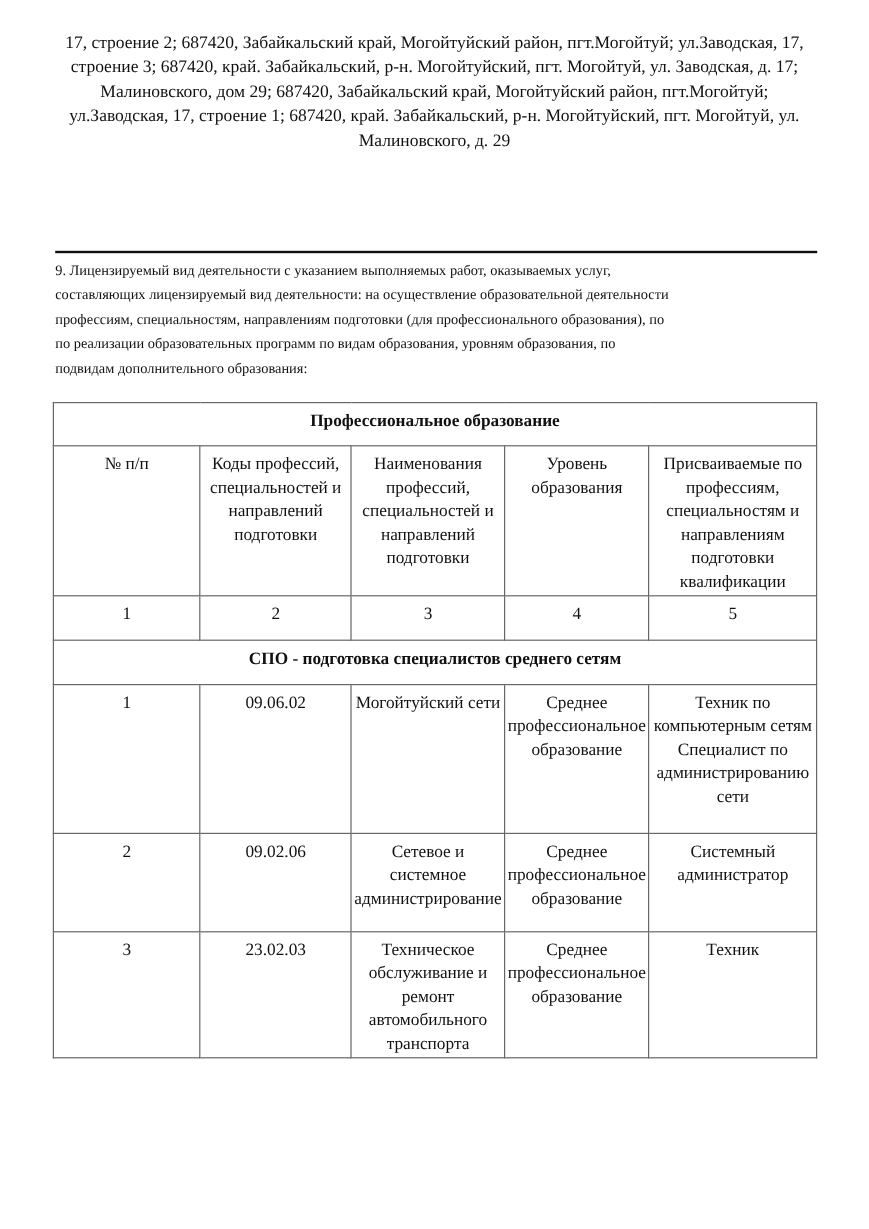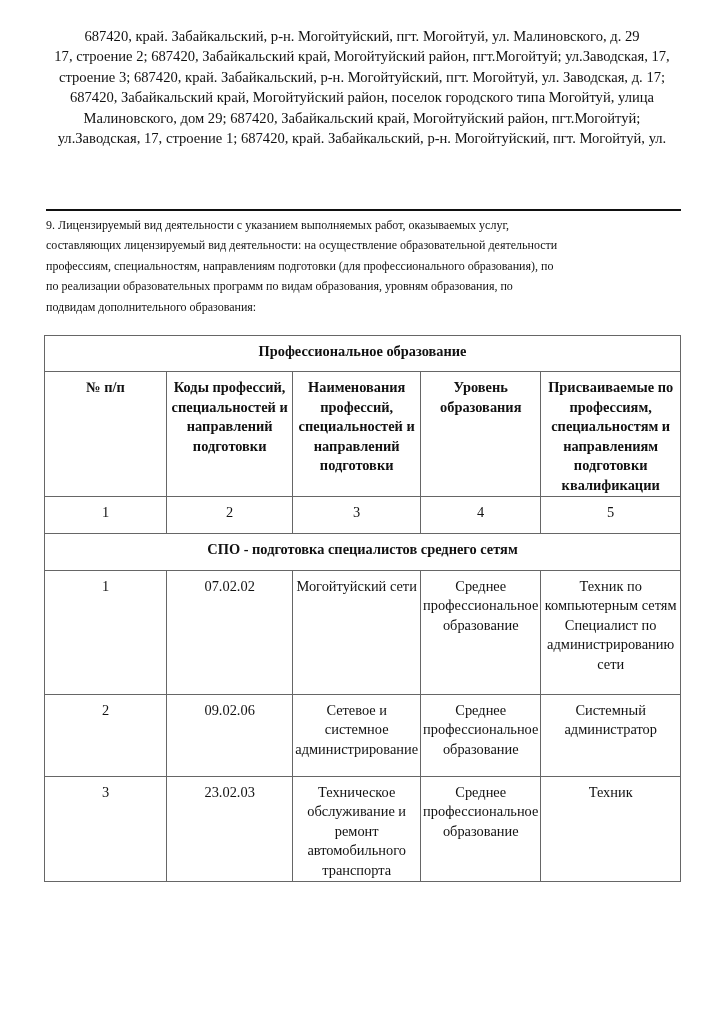--- a/index.html
+++ b/index.html
@@ -8,37 +8,36 @@
   .addr { position:absolute; left:44px; width:636px; top:26px;
           font-size:14.6px; line-height:20.4px; text-align:center; }
   .rule { position:absolute; left:46px; width:635px; top:209px; height:2px; background:#111; }
   .para { position:absolute; left:46px; width:640px; top:215px;
           font-size:12px; line-height:20.4px; text-align:left; }
   table.lic { position:absolute; left:44px; top:335px; width:637px;
               border-collapse:collapse; font-size:14.4px; line-height:19.6px; }
   table.lic td { border:1px solid #666; text-align:center; vertical-align:top;
                  padding:6px 2px 0 2px; }
   .t-title td { height:29px; vertical-align:middle; padding-top:0; font-weight:bold;margin-top:30px; }
-  .t-head td { height:117px;font-weight:bold; }
+  .t-head td { height:117px; }
   .t-nums td { height:30px; vertical-align:middle; padding-top:0; }
   .t-section td { height:30px; vertical-align:middle; padding-top:0; font-weight:bold; }
   .r1 td { height:117px; }
   .r2 td { height:75px; }
   .r3 td { height:96px; }
 </style>
 </head>
 <body>
 
 <div class="addr">
-  <div>687420, край. Забайкальский, р-н. Могойтуйский, пгт. Могойтуй, ул. Малиновского, д. 29</div>
   <div>17, строение 2; 687420, Забайкальский край, Могойтуйский район, пгт.Могойтуй; ул.Заводская, 17,</div>
   <div>строение 3; 687420, край. Забайкальский, р-н. Могойтуйский, пгт. Могойтуй, ул. Заводская, д. 17;</div>
-  <div>687420, Забайкальский край, Могойтуйский район, поселок городского типа Могойтуй, улица</div>
   <div>Малиновского, дом 29; 687420, Забайкальский край, Могойтуйский район, пгт.Могойтуй;</div>
   <div>ул.Заводская, 17, строение 1; 687420, край. Забайкальский, р-н. Могойтуйский, пгт. Могойтуй, ул.</div>
+  <div>Малиновского, д. 29</div>
 </div>
 
 <div class="rule"></div>
 
 <div class="para">
   <div>9. Лицензируемый вид деятельности с указанием выполняемых работ, оказываемых услуг,</div>
   <div>составляющих лицензируемый вид деятельности: на осуществление образовательной деятельности</div>
   <div>профессиям, специальностям, направлениям подготовки (для профессионального образования), по</div>
   <div>по реализации образовательных программ по видам образования, уровням образования, по</div>
   <div>подвидам дополнительного образования:</div>
@@ -68,21 +67,21 @@
     <td>2</td>
     <td>3</td>
     <td>4</td>
     <td>5</td>
   </tr>
   <tr class="t-section">
     <td colspan="5">СПО - подготовка специалистов среднего сетям</td>
   </tr>
   <tr class="r1">
     <td>1</td>
-    <td>07.02.02</td>
+    <td>09.06.02</td>
     <td>Могойтуйский сети</td>
     <td>Среднее профессиональное образование</td>
     <td>Техник по компьютерным сетям Специалист по администрированию сети</td>
   </tr>
   <tr class="r2">
     <td>2</td>
     <td>09.02.06</td>
     <td>Сетевое и системное администрирование</td>
     <td>Среднее профессиональное образование</td>
     <td>Системный администратор</td>

